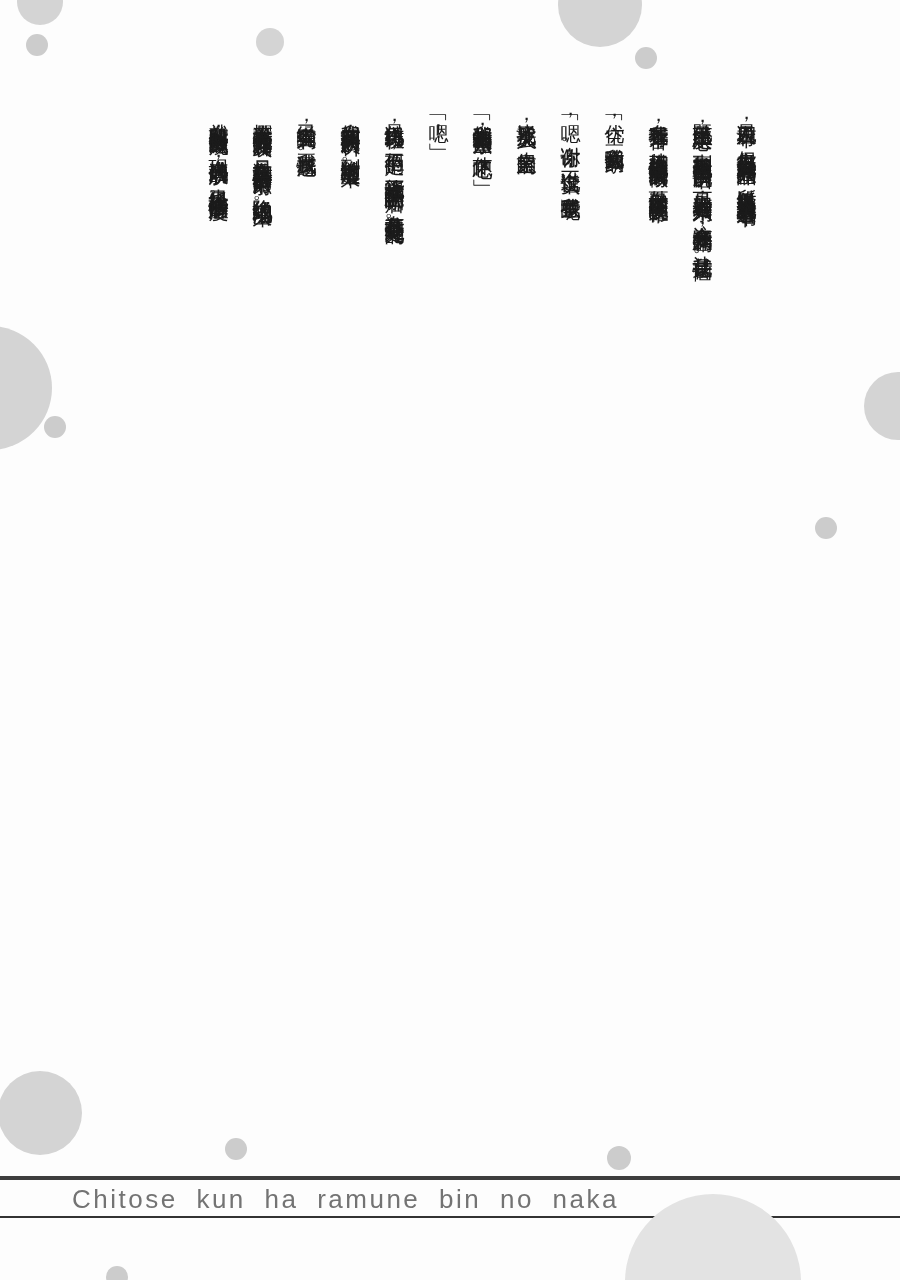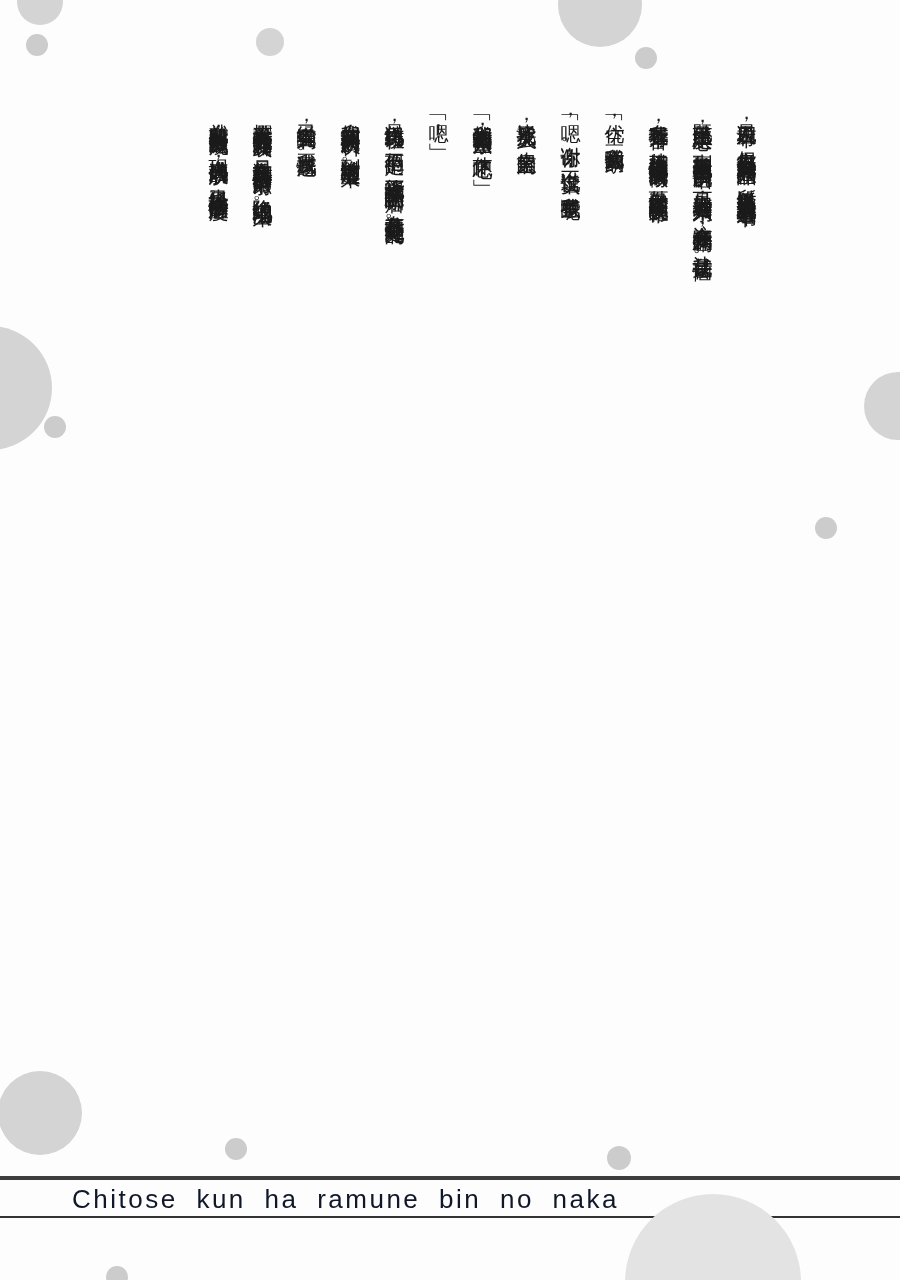--- a/index.html
+++ b/index.html
@@ -67,21 +67,21 @@
     width: 900px; height: 2px;
     background: #333333; z-index: 2;
   }
   .footer-title {
     position: absolute; left: 72px; top: 1184px;
     width: 460px; height: 30px;
     font-family: "Liberation Sans", sans-serif;
     font-size: 26px;
     letter-spacing: 2.5px;
     word-spacing: 9px;
-    color: #0f172a;
+    color: #737373;
     white-space: nowrap;
     z-index: 2;
   }
 </style>
 </head>
 <body>
 
 <div class="page">
 
   <div class="circle c1"></div>

